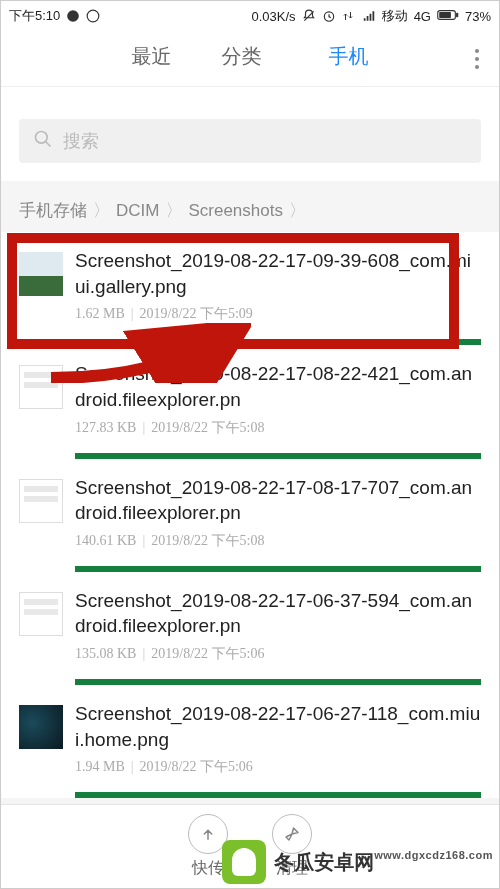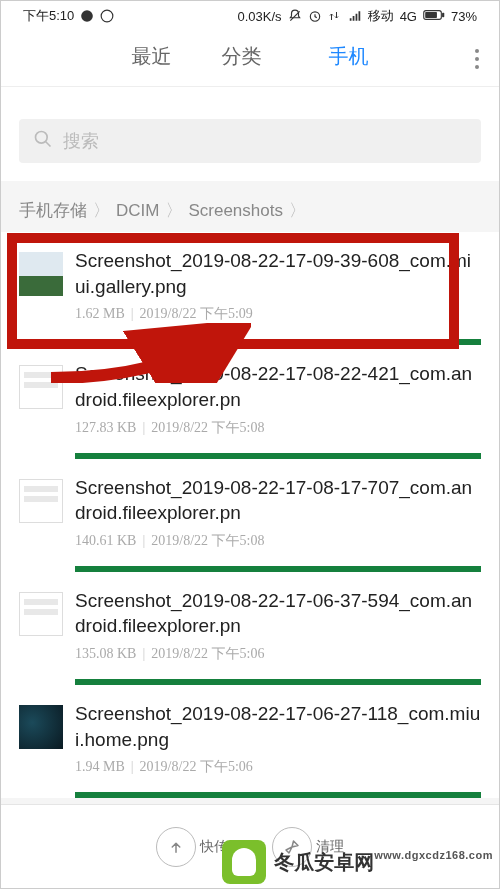--- a/index.html
+++ b/index.html
@@ -12,21 +12,21 @@
     overflow: hidden;
     border: 1px solid #ccc;
   }
 
   
   .statusbar {
     height: 30px;
     background: #fff;
     display: flex;
     align-items: center;
-    padding: 0 22px;
+    padding: 0 8px;
     font-size: 13px;
     color: #222;
     gap: 43px;
   }
   .statusbar .left { display: flex; align-items: center; gap: 6px; }
   .statusbar .right { margin-left: auto; display: flex; align-items: center; gap: 6px; }
   .sb-ico { width:14px; height:14px; display:inline-block; }
 
   
   .tabbar {
@@ -173,24 +173,25 @@
     height: 84px;
     background: #fff;
     border-top: 1px solid #e5e5e5;
     display: flex;
     justify-content: center;
     align-items: center;
     gap: 44px;
   }
   .bb-btn {
     display: flex;
+    flex-direction: column;
     align-items: center;
     gap: 4px;
     color: #666;
-    font-size: 14px;
+    font-size: 16px;
   }
   .bb-icon {
     width: 40px;
     height: 40px;
     border: 1.5px solid #bbb;
     border-radius: 50%;
     display:flex;
     align-items:center;
     justify-content:center;
   }

